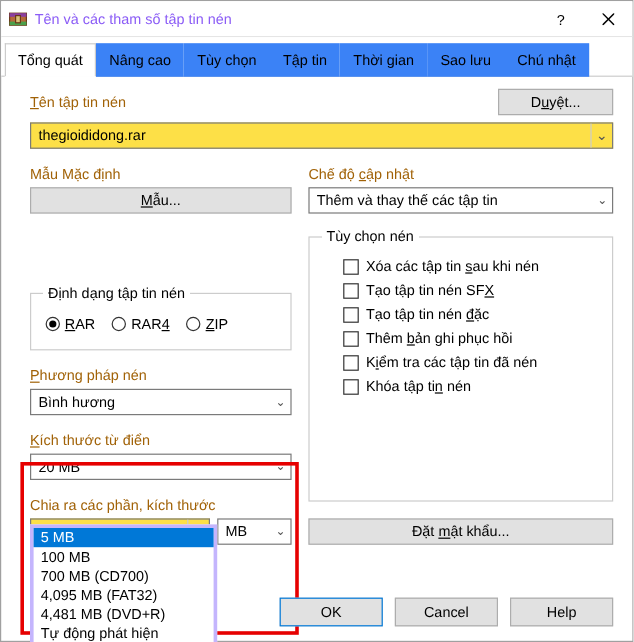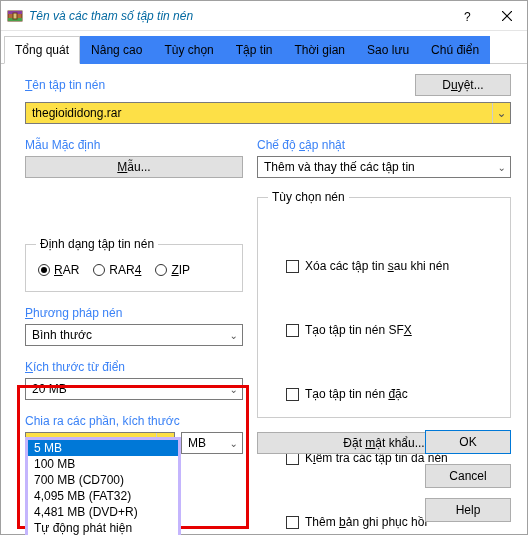--- a/index.html
+++ b/index.html
@@ -1,51 +1,51 @@
 <!DOCTYPE html>
 <html><head>
 <meta charset="utf-8">
 <style>
   * { box-sizing: border-box; font-family: "Segoe UI", Tahoma, sans-serif; font-size: 12px; }
   body { margin: 0; background: #f0f0f0; width: 528px; height: 535px; overflow: hidden; }
   .window { background: #fff; border: 1px solid #a0a0a0; width: 528px; height: 535px; position: relative; }
   .titlebar { height: 30px; background: #fff; display: flex; align-items: center; padding: 0 0 0 6px; border-bottom: 1px solid #e5e5e5;}
   .titlebar .icon { width: 16px; height: 16px; margin-right: 6px; }
-  .titlebar .title { flex: 1; color: #0369a1; font-style: italic; }
+  .titlebar .title { flex: 1; color: #8b5cf6; }
   .titlebar .btn { width: 40px; height: 30px; display: flex; align-items: center; justify-content: center; color: #000; }
   .tabs { display: flex; border-bottom: 1px solid #ccc; padding: 4px 3px 0 3px; background:#fff;}
   .tab { padding: 6px 10px 6px 10px; border: 1px solid transparent; border-bottom: none; position: relative; bottom: -1px; color:#000; background:#3b82f6;}
   .tab.active { border-color: #ccc; border-bottom: 1px solid #fff; background: #fff; }
   .content { padding: 10px 16px 12px 24px; position: relative; }
   .row { display: flex; align-items: center; gap: 8px; }
-  .label { color: #3b82f6; }
+  .label { color: #a16207; }
   .btn-std { background: #e1e1e1; border: 1px solid #adadad; padding: 3px 14px; min-width: 70px; text-align:center; cursor:pointer;}
   .btn-std.wide { min-width: 96px; margin-left: 24px; }
   .combo { display:flex; border:1px solid #7a7a7a; background:#fde047; height:22px; align-items:center; }
   .combo input { border:none; flex:1; padding:2px 6px; outline:none; background:transparent;}
   .combo .arrow { width:18px; text-align:center; border-left:1px solid #ccc; height:100%; display:flex;align-items:center;justify-content:center; color:#555;}
   .select { border:1px solid #7a7a7a; background:#fff; height:22px; display:flex; align-items:center; padding:0 4px 0 6px; justify-content:space-between;}
   .select .arrow { color:#555; font-size:10px;}
   .cols { display:flex; gap:14px; margin-top:14px; }
   .col-left { width: 218px; }
   .col-right { flex:1; }
   fieldset { border:1px solid #ccc; padding: 8px 10px 10px 10px; margin:0; }
   legend { padding: 0 4px; color:#000;}
   .radio-row { display:flex; gap:14px; padding:4px 2px;}
   .radio { display:flex; align-items:center; gap:4px; cursor:pointer;}
   .radio .dot { width:12px; height:12px; border:1px solid #333; border-radius:50%; display:flex;align-items:center;justify-content:center;}
   .radio .dot.on::after { content:""; width:6px; height:6px; background:#000; border-radius:50%;}
-  .chk-row { display:flex; align-items:center; gap:6px; padding:3px 18px; cursor:pointer;margin-top:44px;}
+  .chk-row { display:flex; align-items:center; gap:6px; padding:3px 18px; cursor:pointer;}
   .chk-box { width:13px; height:13px; border:1px solid #333; background:#fff;}
   u { text-decoration: underline; }
   .highlight-box { position:absolute; border:3px solid #e60000; pointer-events:none; }
   .dropdown-list { position:absolute; background:#fff; border:3px solid #c4b5fd; z-index:10; }
   .dropdown-list .item { padding:1px 6px; white-space:nowrap; }
   .dropdown-list .item.sel { background:#0078d7; color:#fff; }
-  .footer { position:absolute; bottom:12px; right:16px; display:flex; gap:10px;flex-direction:column;}
+  .footer { position:absolute; bottom:12px; right:16px; display:flex; gap:10px;}
   .footer .btn-std { min-width:86px; padding:4px 10px;}
   .svg-icon { display:block; }
   .mt4{margin-top:4px;} .mt6{margin-top:6px;} .mt14{margin-top:14px;}
 </style>
 </head>
 <body>
 
 <div class="window">
   <div class="titlebar">
     <span class="icon">
@@ -70,21 +70,21 @@
     </div>
   </div>
 
   <div class="tabs">
     <div class="tab active">Tổng quát</div>
     <div class="tab">Nâng cao</div>
     <div class="tab">Tùy chọn</div>
     <div class="tab">Tập tin</div>
     <div class="tab">Thời gian</div>
     <div class="tab">Sao lưu</div>
-    <div class="tab">Chú điển</div>
+    <div class="tab">Chú nhật</div>
   </div>
 
   <div class="content">
     <div class="row">
       <span class="label" style="flex:1"><u>T</u><span>ên tập tin nén</span></span>
       <button class="btn-std wide"><span>D<u>u</u>yệt...</span></button>
     </div>
     <div class="combo mt6">
       <input type="text" value="thegioididong.rar" style="">
       <div class="arrow">⌄</div>
@@ -119,21 +119,21 @@
               </div>
             <div class="radio">
                 <span class="dot"></span>
                 <span><u>Z</u>IP</span>
               </div>
           </div>
         </fieldset>
 
         <div class="label mt14"><u>P</u>hương pháp nén</div>
         <div class="select mt4">
-          <span>Bình thước</span>
+          <span>Bình hương</span>
           <span class="arrow">⌄</span>
         </div>
 
         <div class="label mt14"><u>K</u>ích thước từ điển</div>
         <div class="select mt4">
           <span>20 MB</span>
           <span class="arrow">⌄</span>
         </div>
 
         <div class="label mt14">Chia ra các phần, kích thước</div>
@@ -159,25 +159,25 @@
           <div class="chk-row">
               <span class="chk-box"></span>
               <span>Tạo tập tin nén SF<u>X</u></span>
             </div>
           <div class="chk-row">
               <span class="chk-box"></span>
               <span>Tạo tập tin nén <u>đ</u>ặc</span>
             </div>
           <div class="chk-row">
               <span class="chk-box"></span>
+              <span>Thêm <u>b</u>ản ghi phục hồi</span>
+            </div>
+          <div class="chk-row">
+              <span class="chk-box"></span>
               <span>K<u>i</u>ểm tra các tập tin đã nén</span>
-            </div>
-          <div class="chk-row">
-              <span class="chk-box"></span>
-              <span>Thêm <u>b</u>ản ghi phục hồi</span>
             </div>
           <div class="chk-row">
               <span class="chk-box"></span>
               <span>Khóa tập ti<u>n</u> nén</span>
             </div>
         </fieldset>
 
         <button class="btn-std mt14" style="width:100%">Đặt <u>m</u>ật khẩu...</button>
       </div>
     </div>

